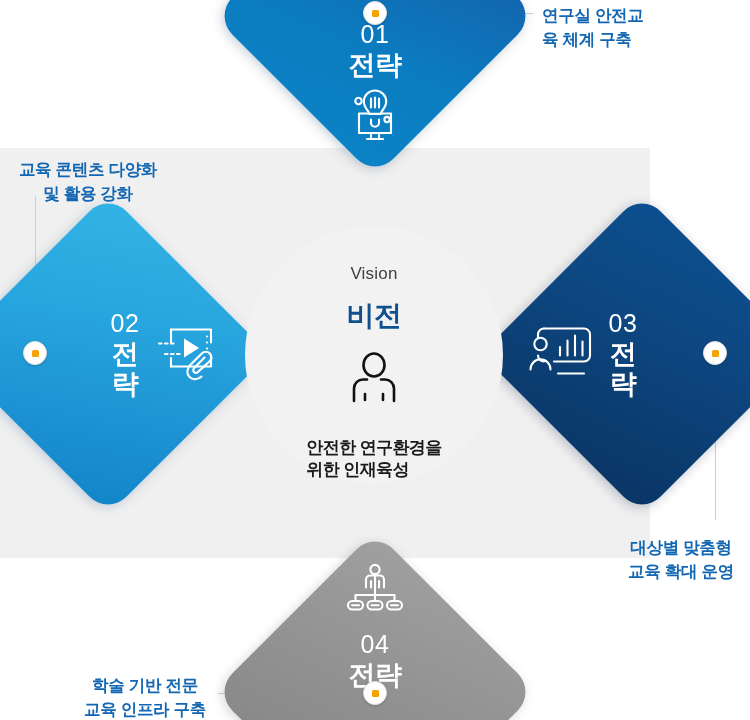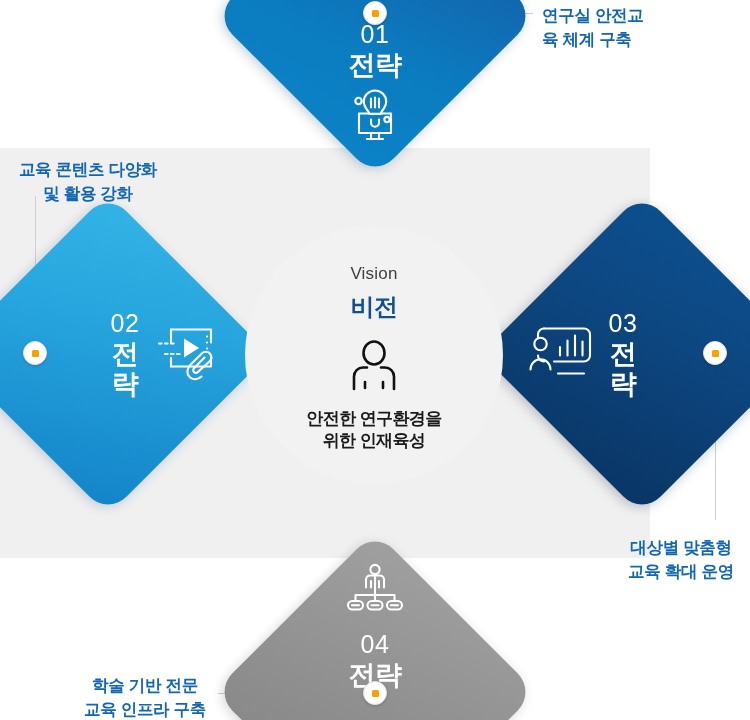--- a/index.html
+++ b/index.html
@@ -138,33 +138,32 @@
     align-items: center;
     justify-content: flex-start;
     padding-top: 38px;
   }
   .vision-en {
     font-size: 17px;
     color: #404040;
     letter-spacing: 0.2px;
   }
   .vision-ko {
-    font-size: 24px;
+    font-size: 28px;
     font-weight: bold;
     color: #11508f;
     letter-spacing: -0.5px;
-    margin-top: 7px;
+    margin-top: 13px;
   }
   .vision-icon { margin-top: 16px; }
   .vision-desc {
-    margin-top: 9px;
+    margin-top: 26px;
     font-size: 17px;
     font-weight: bold;
     color: #1a1a1a;
-    text-align: center;
     line-height: 1.32;
     letter-spacing: -0.6px;
     white-space: pre-line;
   }
 </style>
 </head>
 <body>
 
 <div id="stage">
 

